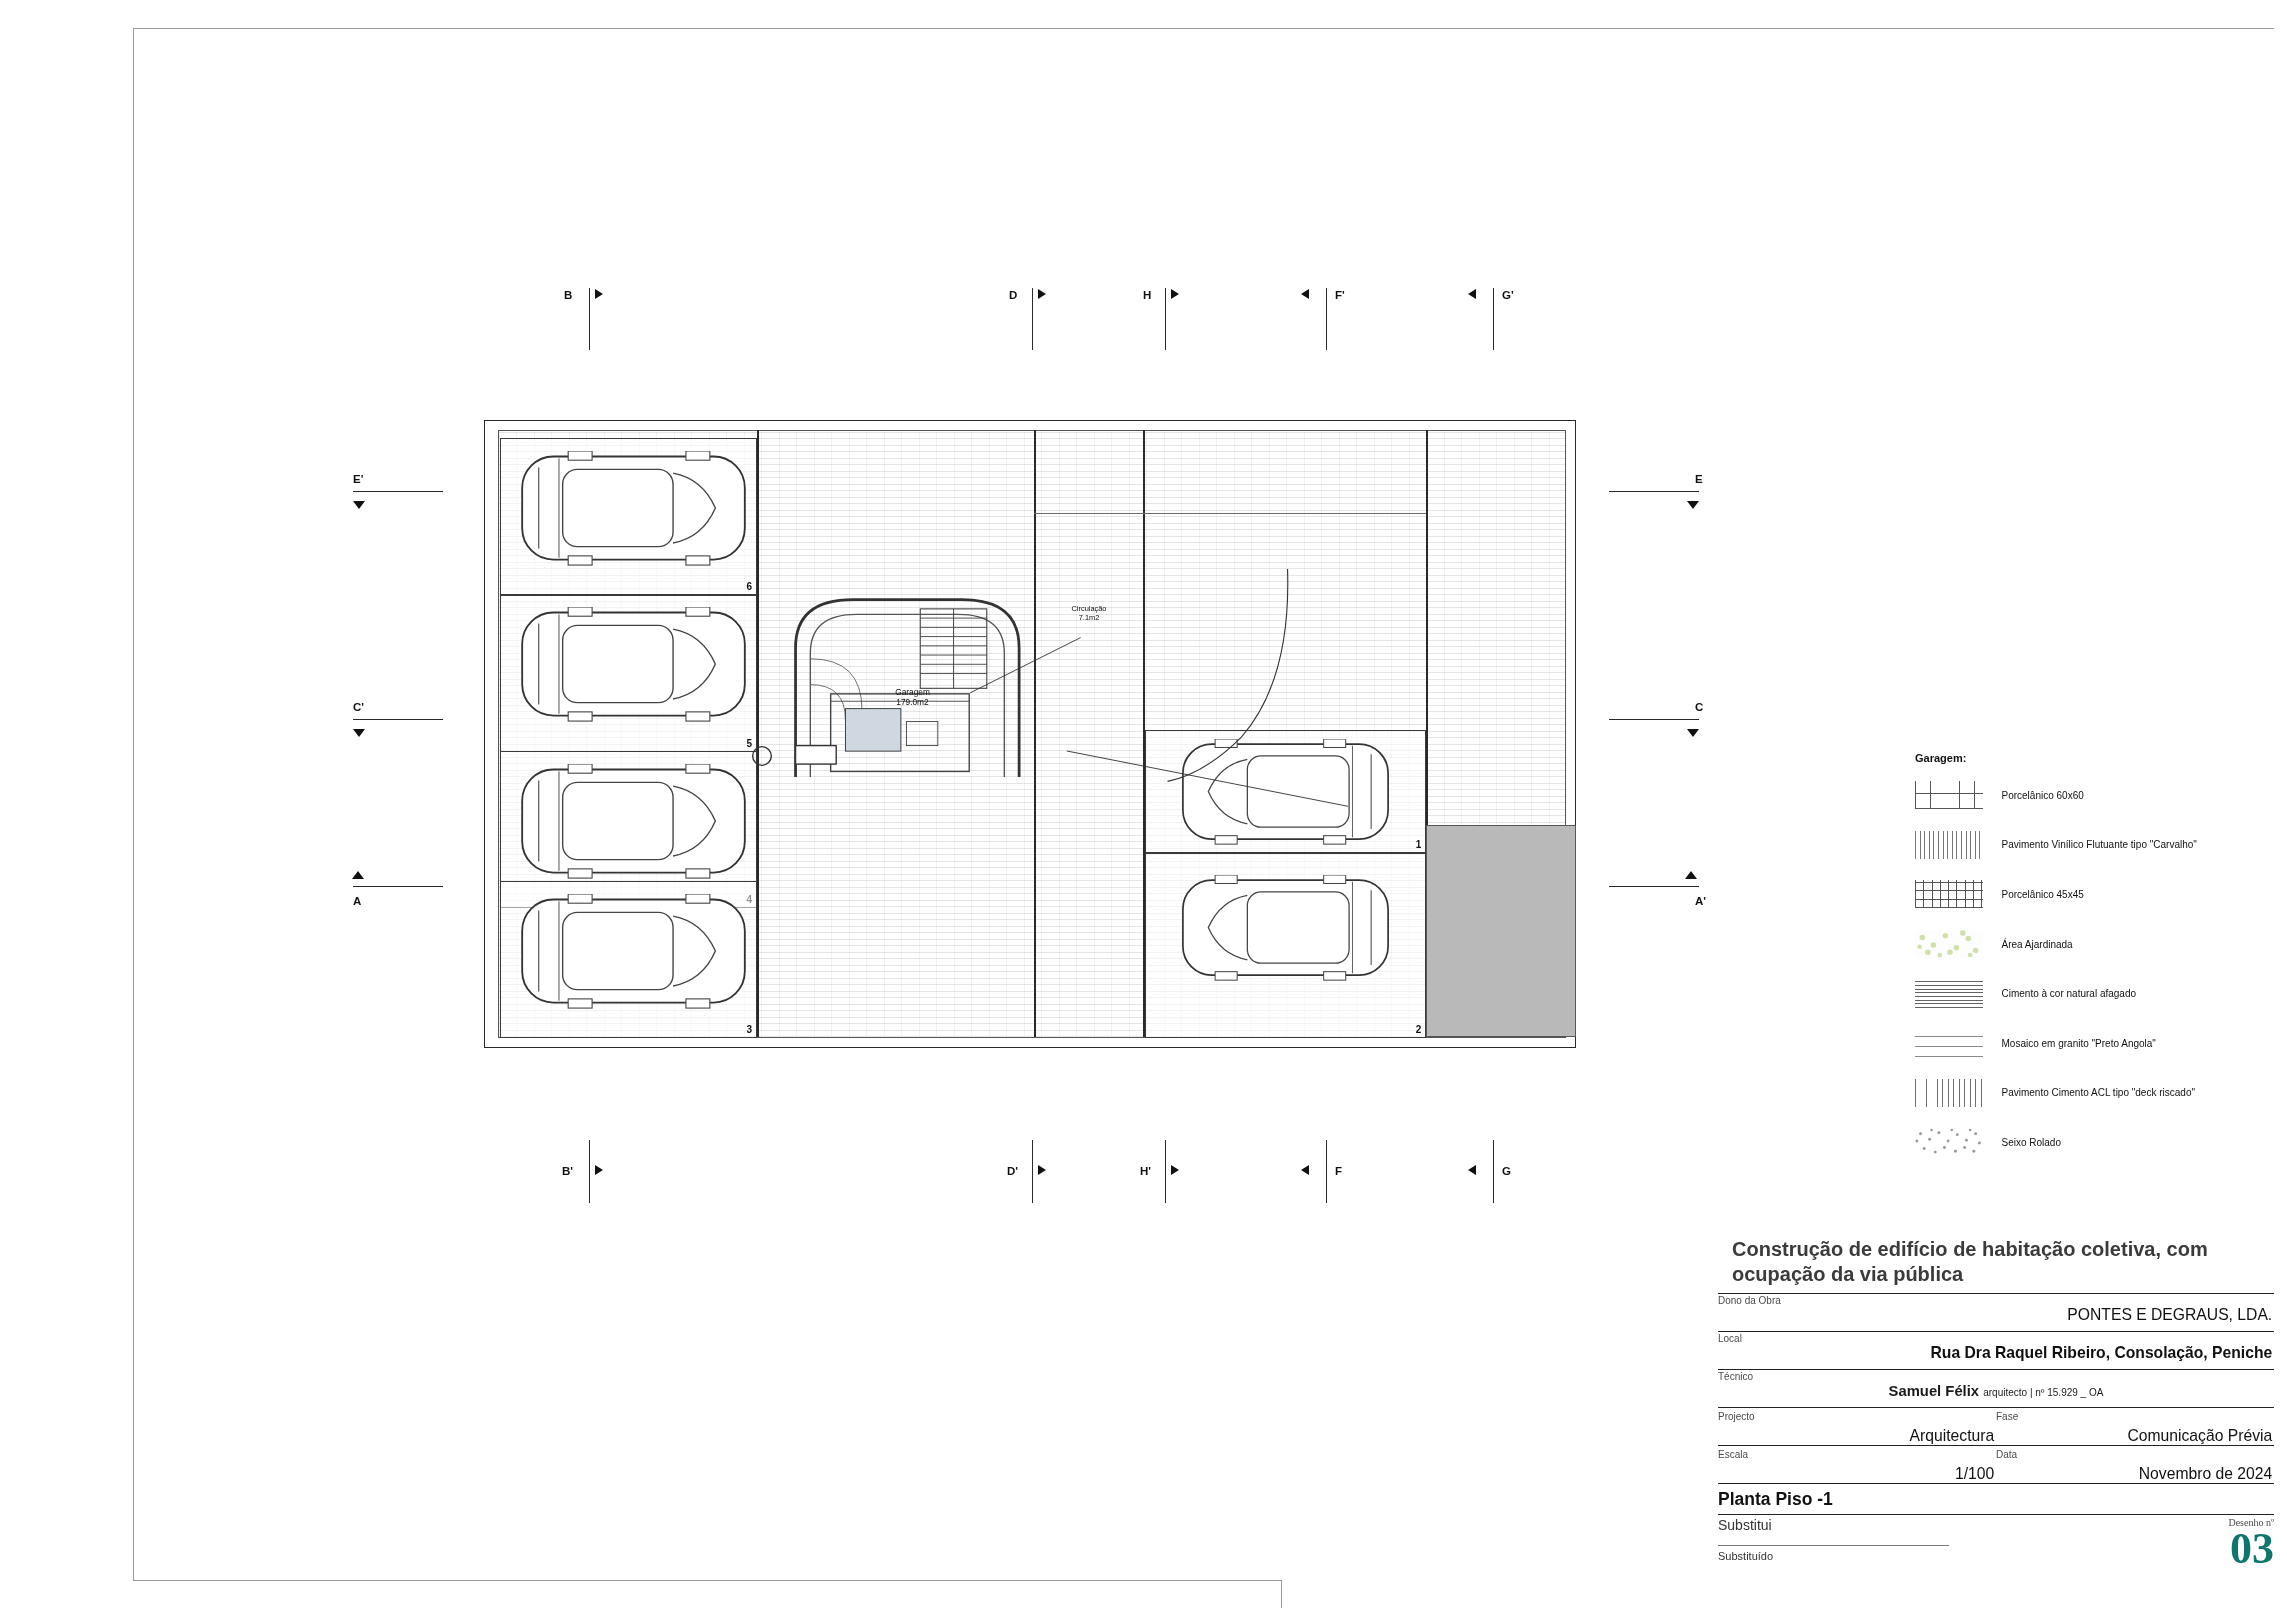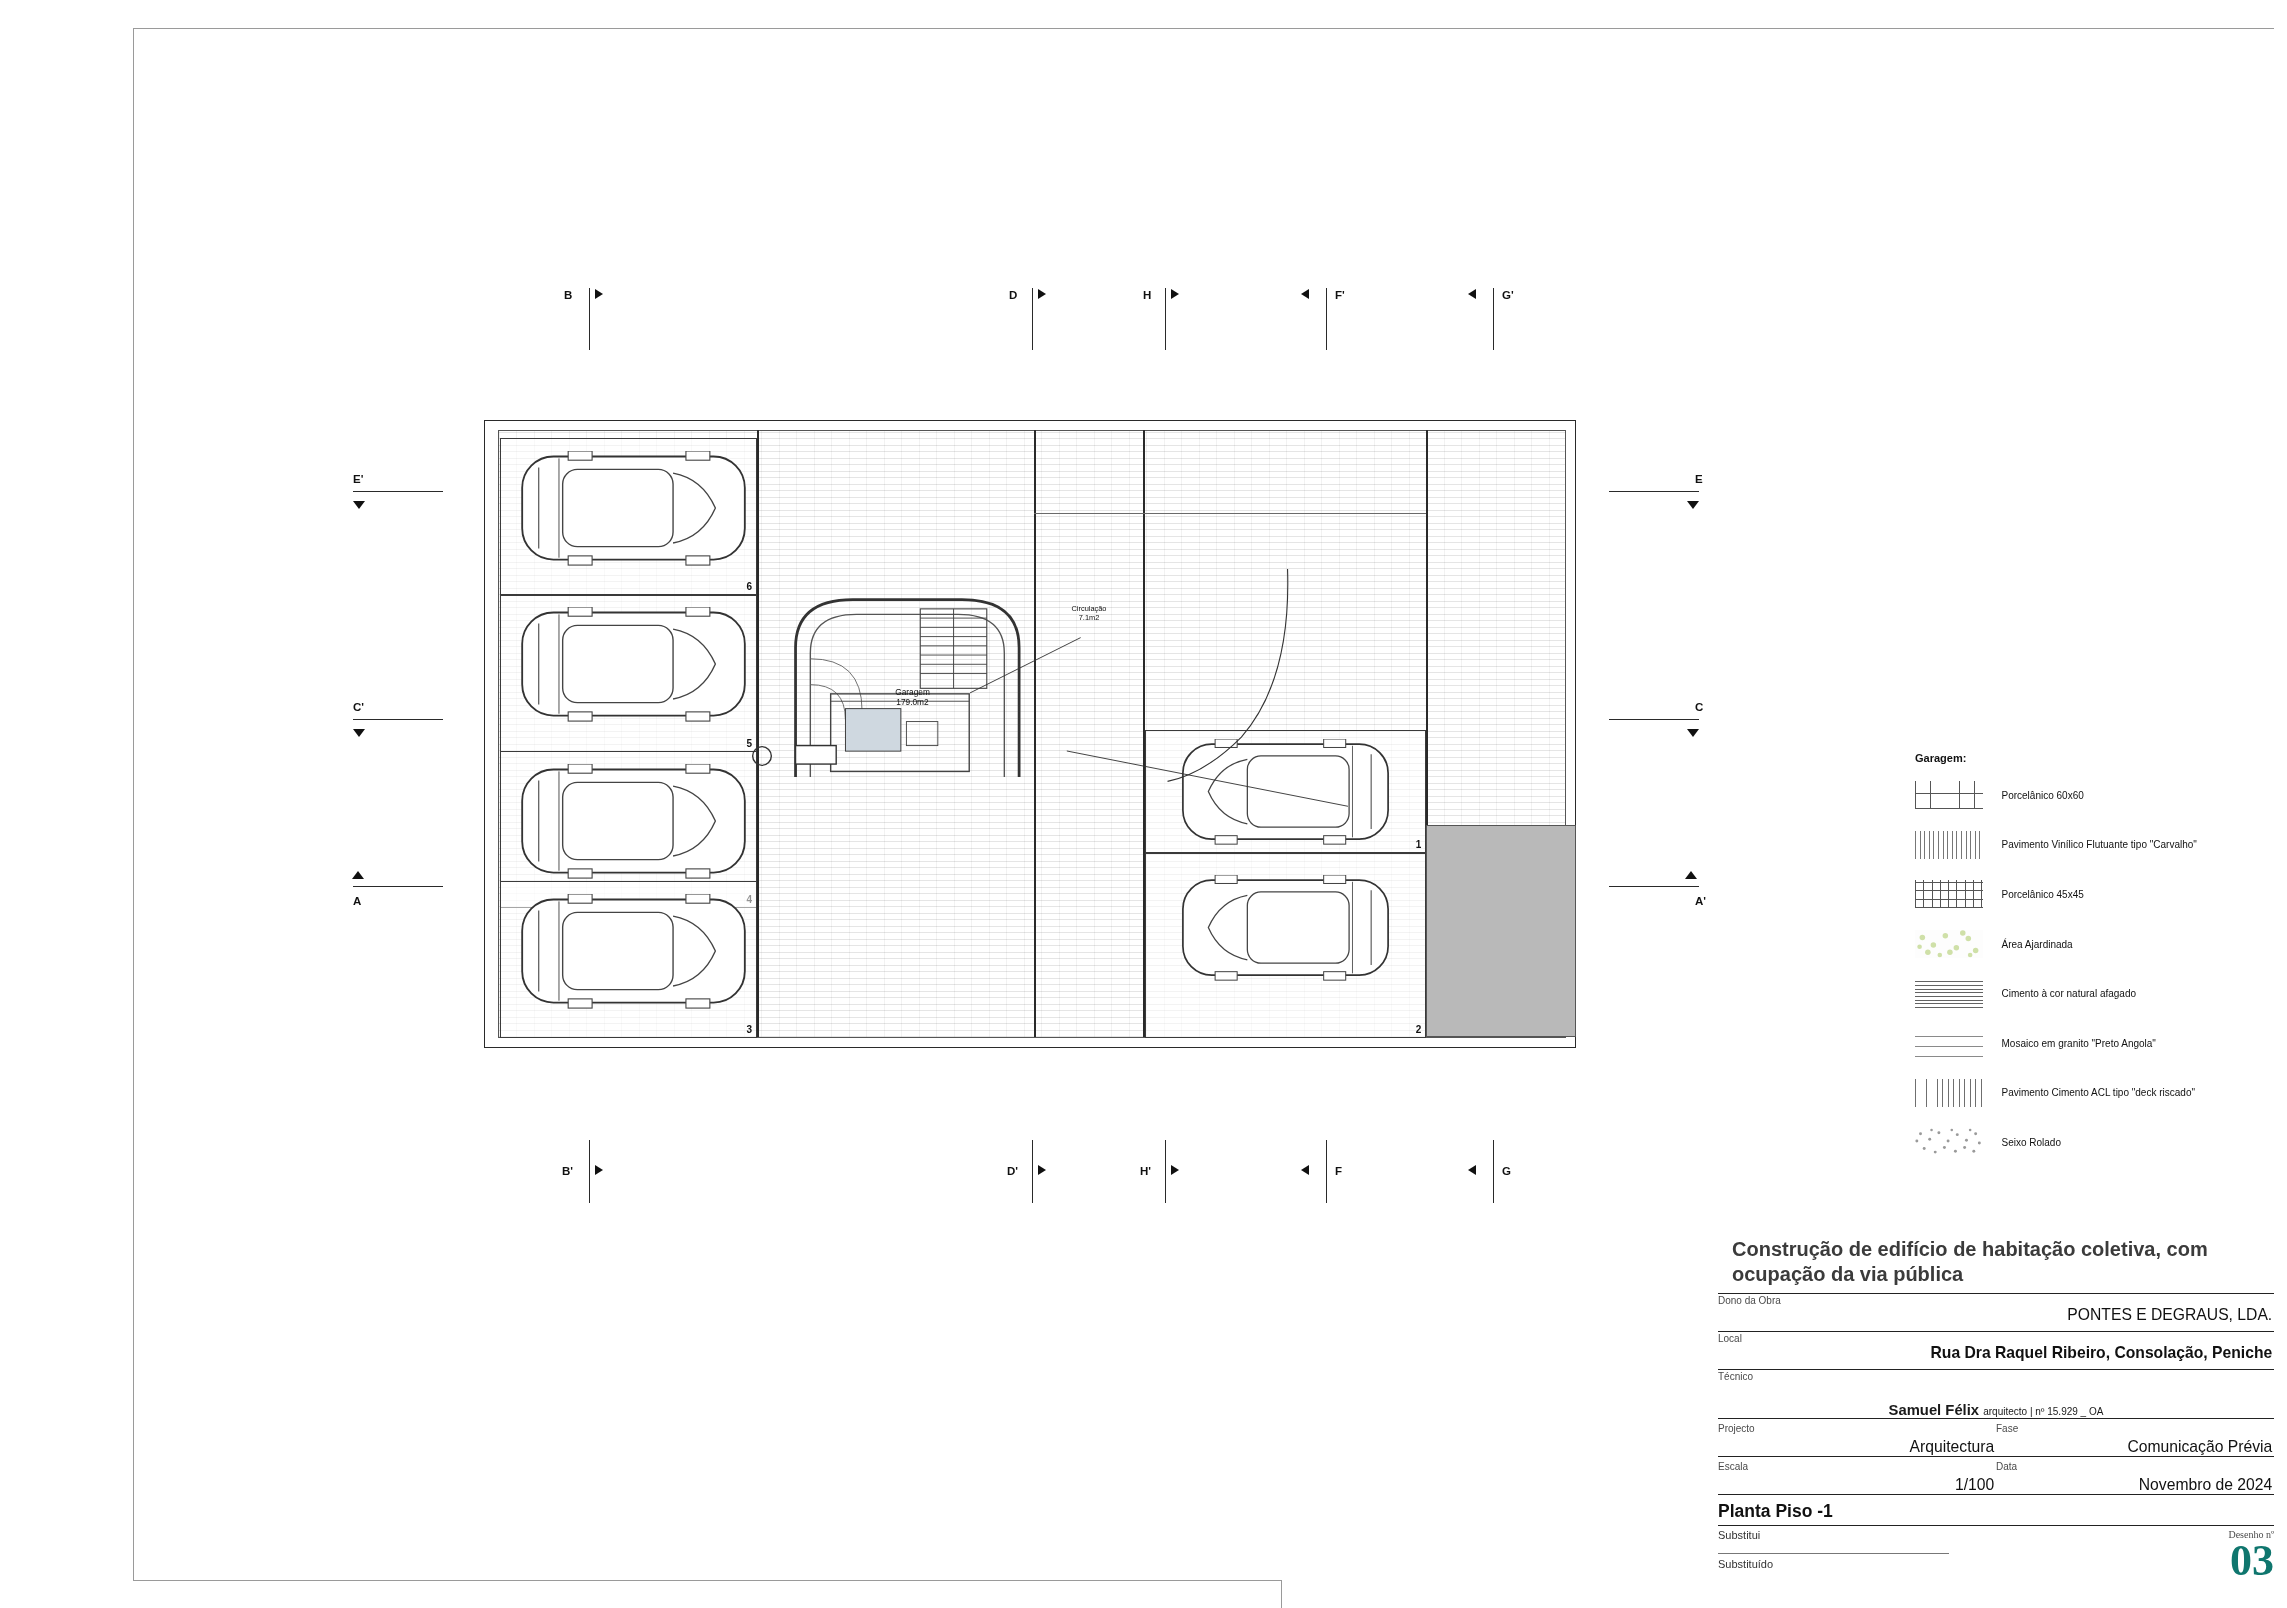--- a/index.html
+++ b/index.html
@@ -261,38 +261,38 @@
   .tb-val.bold { font-weight: 700; font-size: 15.7px; }
   .tb-half {
     display: flex;
   }
   .tb-half > div { width: 50%; position: relative; }
   .tb-half .tb-sub { position: absolute; left: 0; top: 1.8px; }
   .tb-half .tb-val { margin-top: 19px; }
   .tb-tecnico-val {
     text-align: center;
     font-size: 14.8px;
-    margin-top: 20px;
+    margin-top: 1px;
   }
   .tb-tecnico-val b { font-weight: 700; }
   .tb-tecnico-val span { font-size: 10px; }
   .tb-planta {
     font-size: 17.5px;
     font-weight: 700;
     padding: 5.5px 0 3.7px 0;
     color: #111;
   }
   .tb-bottom {
     display: flex;
     align-items: flex-start;
     border-top: 1.4px solid #222;
   }
   .tb-bottom-left { flex: 1; }
   .tb-bottom-left .r1 {
-    font-size: 11px; color: #333; padding-top: 2.8px;
+    font-size: 14px; color: #333; padding-top: 2.8px;
     border-bottom: 0.9px solid #777; width: 231px; padding-bottom: 12px;
   }
   .tb-bottom-left .r2 { font-size: 11px; color: #333; padding-top: 3.7px; }
   .tb-bottom-right {
     width: 268px;
     text-align: right;
     font-family: Liberation Serif, serif;
   }
   .tb-desenho-label { font-size: 10px; color: #4a4a4a; padding-top: 2.8px; }
   .tb-desenho-num { font-size: 44px; font-weight: 700; line-height: 41px; color: #0f766e; }

